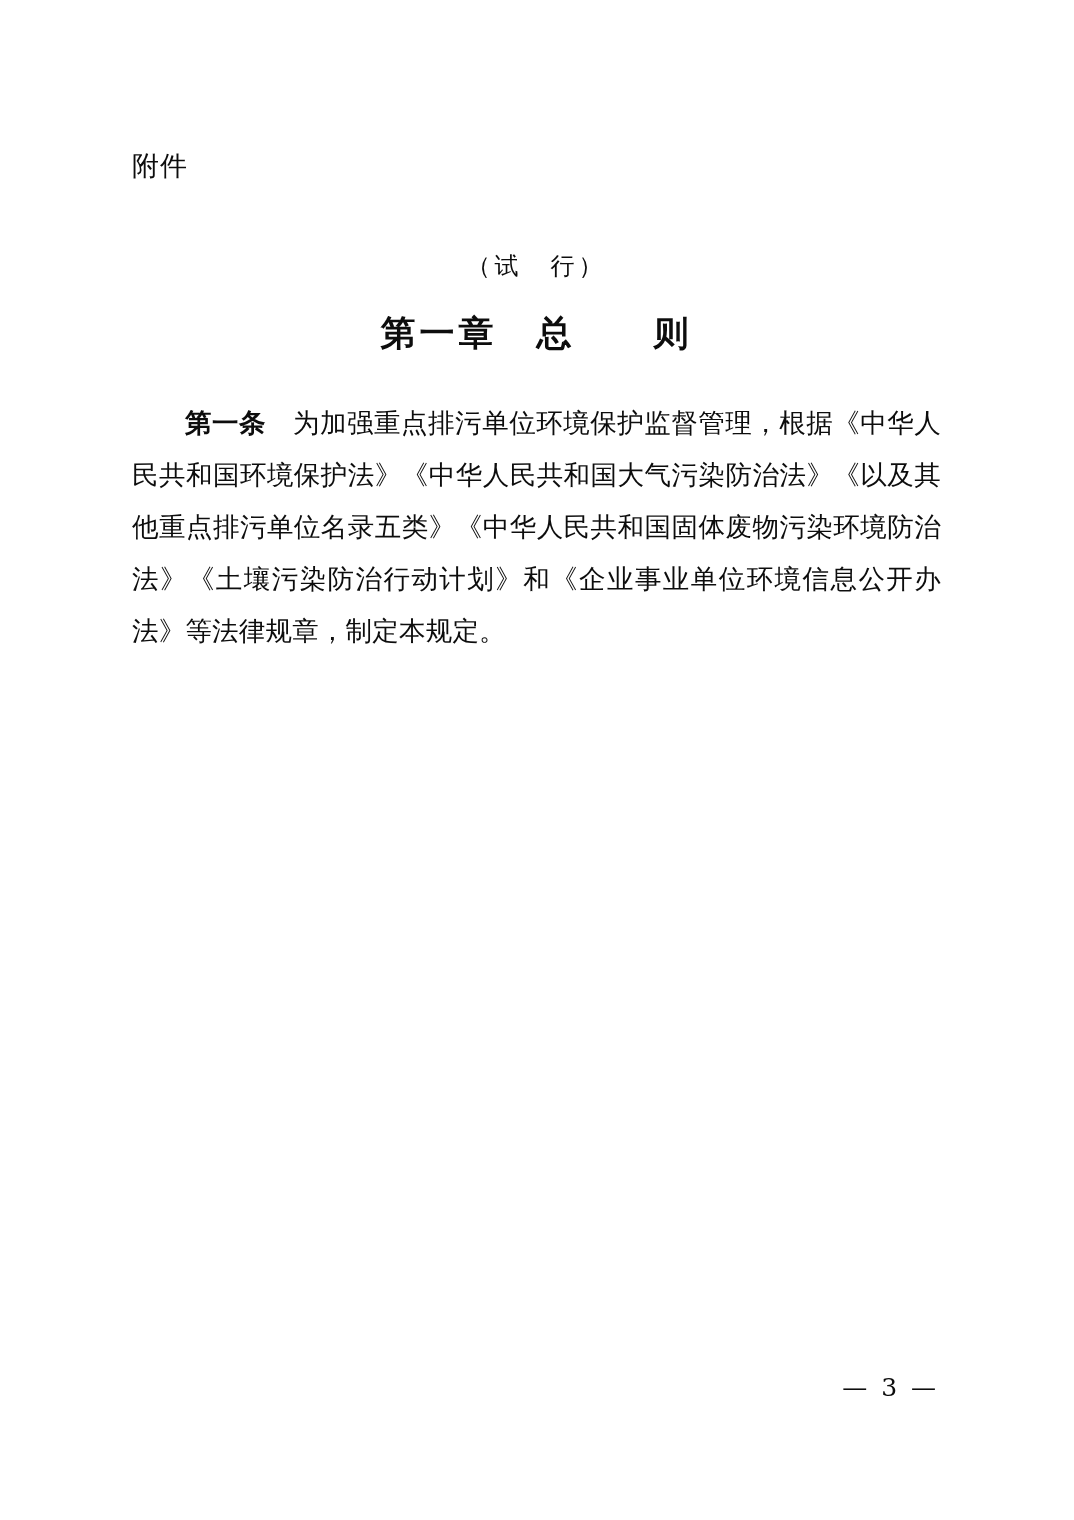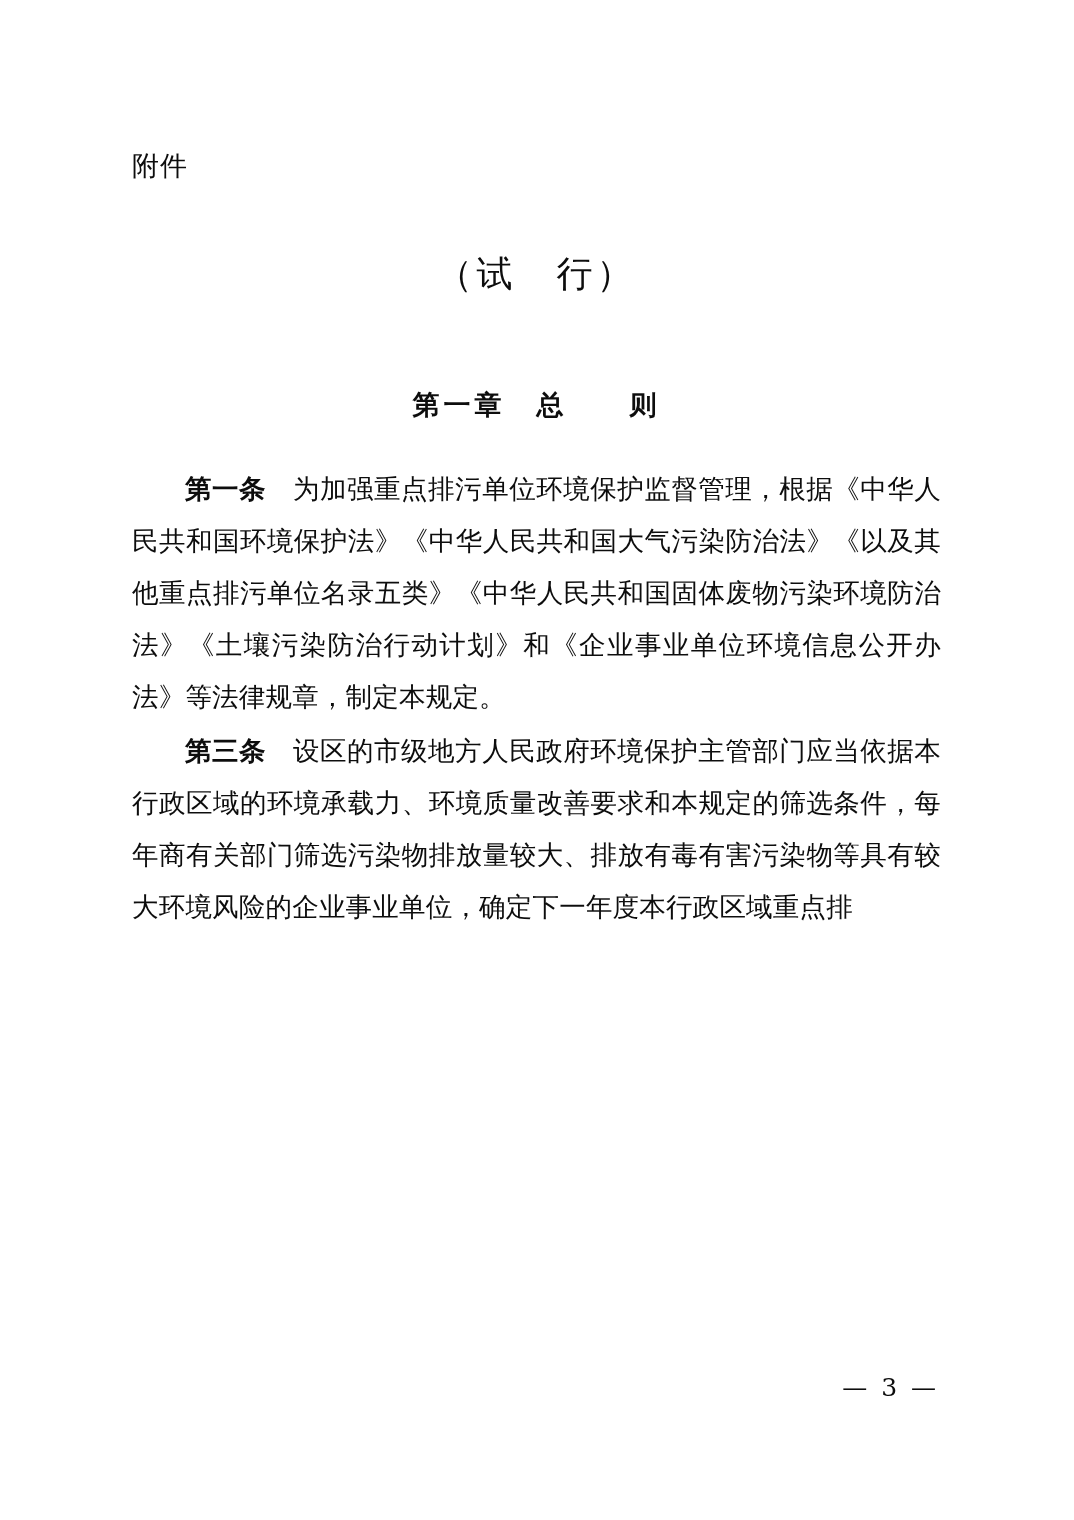--- a/index.html
+++ b/index.html
@@ -31,27 +31,27 @@
   .doc-title {
     text-align: center;
     font-size: 36px;
     font-weight: bold;
     letter-spacing: 6px;
     margin: 0 0 48px 0;
     line-height: 1.3;
   }
   .doc-subtitle {
     text-align: center;
-    font-size: 36px;
+    font-size: 24px;
     letter-spacing: 4px;
-    margin: 0 0 88px 0;
+    margin: 0 0 28px 0;
   }
   .chapter-heading {
     text-align: center;
-    font-size: 27px;
+    font-size: 35px;
     font-weight: bold;
     letter-spacing: 4px;
     margin: 0 0 40px 0;
   }
   .para {
     font-size: 26.5px;
     line-height: 52px;
     text-align: justify;
     text-justify: inter-ideograph;
     margin: 0 0 2px 0;
@@ -80,19 +80,16 @@
 
   <div class="doc-subtitle">（试　行）</div>
 
   <h2 class="chapter-heading">第一章　总　　则</h2>
 
   <p class="para">
     <span class="lead">第一条</span><span>　为加强重点排污单位环境保护监督管理，根据《中华人民共和国环境保护法》《中华人民共和国大气污染防治法》《以及其他重点排污单位名录五类》《中华人民共和国固体废物污染环境防治法》《土壤污染防治行动计划》和《企业事业单位环境信息公开办法》等法律规章，制定本规定。</span>
   </p>
 
 
-  <p class="para">
-    <span class="lead">第三条</span><span>　设区的市级地方人民政府环境保护主管部门应当依据本行政区域的环境承载力、环境质量改善要求和本规定的筛选条件，每年商有关部门筛选污染物排放量较大、排放有毒有害污染物等具有较大环境风险的企业事业单位，确定下一年度本行政区域重点排</span>
-  </p>
 
   <div class="page-number">— 3 —</div>
 
 </div>
 
 </body></html>

